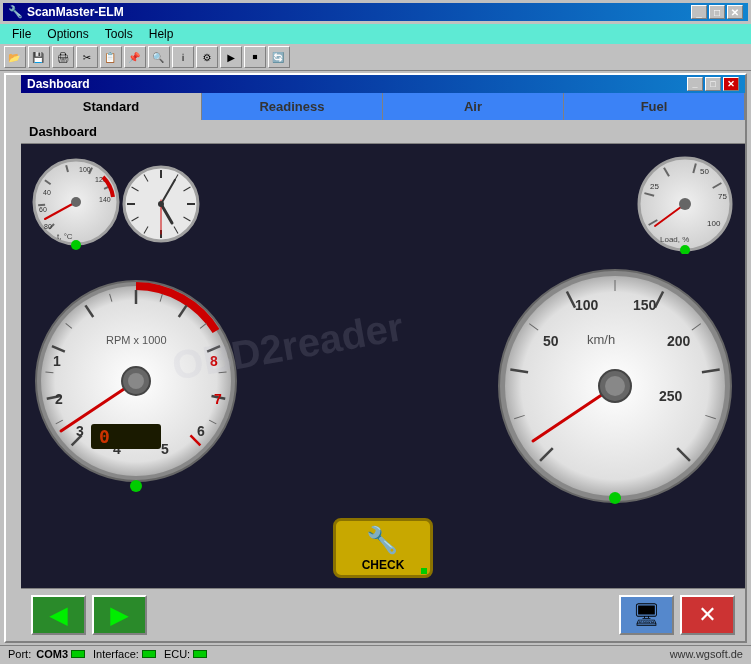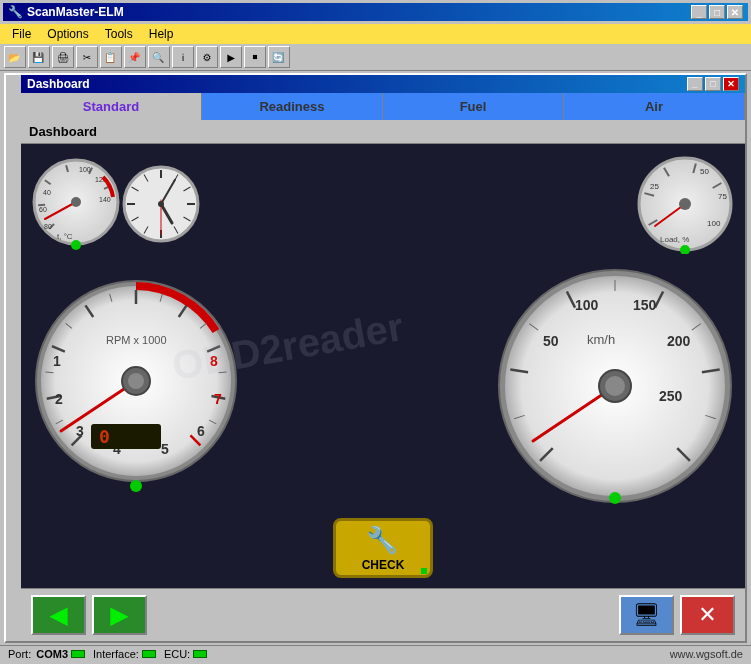--- a/index.html
+++ b/index.html
@@ -6,38 +6,38 @@
     body { width: 751px; height: 664px; background: #c0c0c0; font-family: 'Segoe UI', Tahoma, sans-serif; overflow: hidden; }
 
     
     .title-bar-outer { background: #c0c0c0; padding: 3px; }
     .title-bar-app { background: linear-gradient(to right, #000080, #1084d0); color: white; font-size: 12px; font-weight: bold; padding: 2px 5px; display: flex; align-items: center; justify-content: space-between; }
     .title-bar-app .title-text { display: flex; align-items: center; gap: 4px; }
     .win-controls-outer { display: flex; gap: 2px; }
     .win-btn-outer { width: 16px; height: 14px; background: #c0c0c0; border: 1px solid; border-color: #fff #808080 #808080 #fff; display: flex; align-items: center; justify-content: center; font-size: 10px; cursor: pointer; }
 
     
-    .menu-bar { background: #fde047; display: flex; gap: 0; font-size: 12px; padding: 2px 4px; }
+    .menu-bar { background: #5eead4; display: flex; gap: 0; font-size: 12px; padding: 2px 4px; }
     .menu-item { padding: 1px 8px; cursor: pointer; }
 
     
     .toolbar { background: #c0c0c0; padding: 2px 4px; display: flex; align-items: center; gap: 2px; border-bottom: 1px solid #808080; }
     .tb-btn { width: 22px; height: 22px; background: #c0c0c0; border: 1px solid; border-color: #fff #808080 #808080 #fff; display: flex; align-items: center; justify-content: center; font-size: 10px; cursor: pointer; }
 
     
     .dash-window { margin: 2px 4px; border: 2px solid; border-color: #fff #808080 #808080 #fff; background: #c0c0c0; padding-left: 15px; }
     .dash-title-bar { background: linear-gradient(to right, #000080, #1084d0); color: white; font-size: 12px; font-weight: bold; padding: 2px 6px; display: flex; align-items: center; justify-content: space-between; }
     .dash-win-controls { display: flex; gap: 2px; }
     .dash-win-btn { width: 16px; height: 14px; background: #c0c0c0; border: 1px solid; border-color: #fff #808080 #808080 #fff; display: flex; align-items: center; justify-content: center; font-size: 9px; font-weight: bold; cursor: pointer; }
     .dash-win-btn.close-btn { background: #cc0000; color: white; }
 
     
     .tabs { display: flex; background: #a0a0a0; }
     .tab { flex: 1; text-align: center; padding: 6px 0; font-size: 13px; font-weight: bold; cursor: pointer; background: #3b82f6; color: #333; border-right: 1px solid #808080; position: relative; }
-    .tab.active { background: #c0c0c0; color: #6d28d9; }
+    .tab.active { background: #c0c0c0; color: #000000; }
     .tab.active::after { content: '▲'; position: absolute; bottom: -10px; left: 50%; transform: translateX(-50%); color: #c0c0c0; font-size: 10px; }
 
     
     .dash-label { background: #c0c0c0; padding: 4px 8px; font-size: 13px; font-weight: bold; border-bottom: 1px solid #808080; }
 
     
     .gauge-area { background: #1a1a2e; padding: 10px; display: flex; flex-direction: column; align-items: center; gap: 8px; min-height: 440px; position: relative; }
 
     
     .top-gauges { display: flex; width: 100%; justify-content: space-between; align-items: center; }
@@ -115,22 +115,22 @@
     <div class="dash-win-controls">
       <div class="dash-win-btn">_</div>
       <div class="dash-win-btn">□</div>
       <div class="dash-win-btn close-btn">✕</div>
     </div>
   </div>
 
   <div class="tabs">
     <div class="tab active">Standard</div>
     <div class="tab">Readiness</div>
+    <div class="tab">Air</div>
     <div class="tab">Fuel</div>
-    <div class="tab">Air</div>
   </div>
 
   <div class="dash-label">Dashboard</div>
 
   <div class="gauge-area">
 
     <div class="watermark">OBD2reader</div>
 
     <div class="top-gauges">
 

